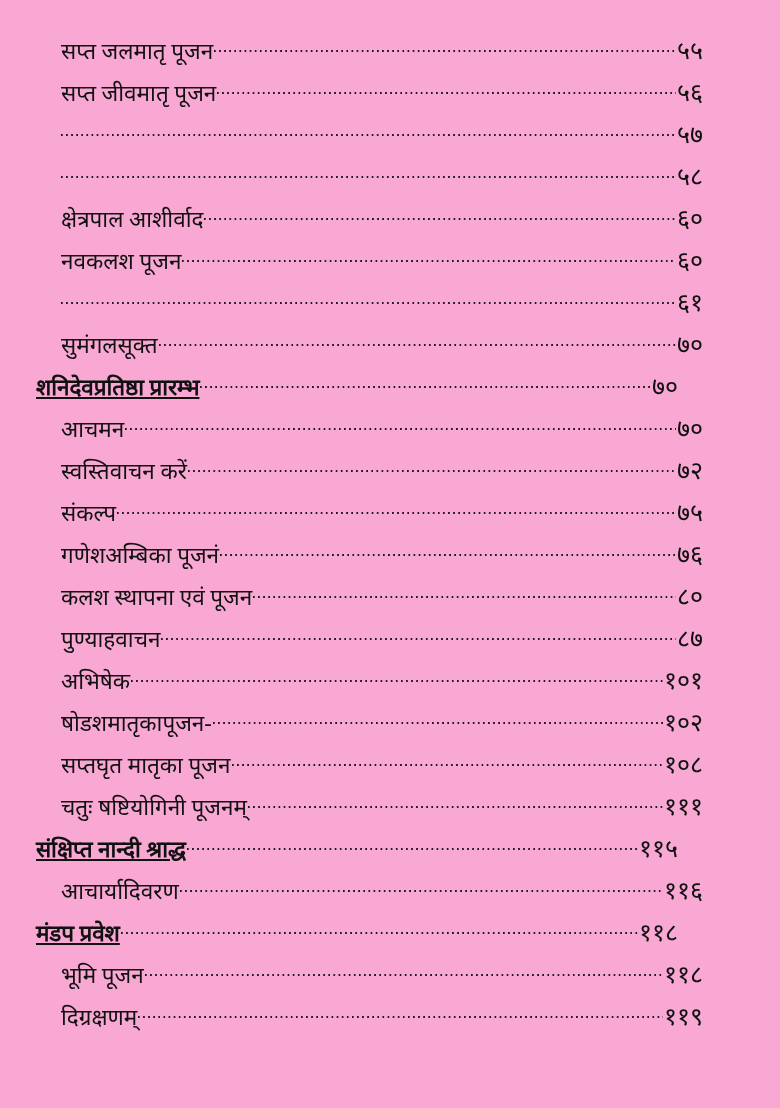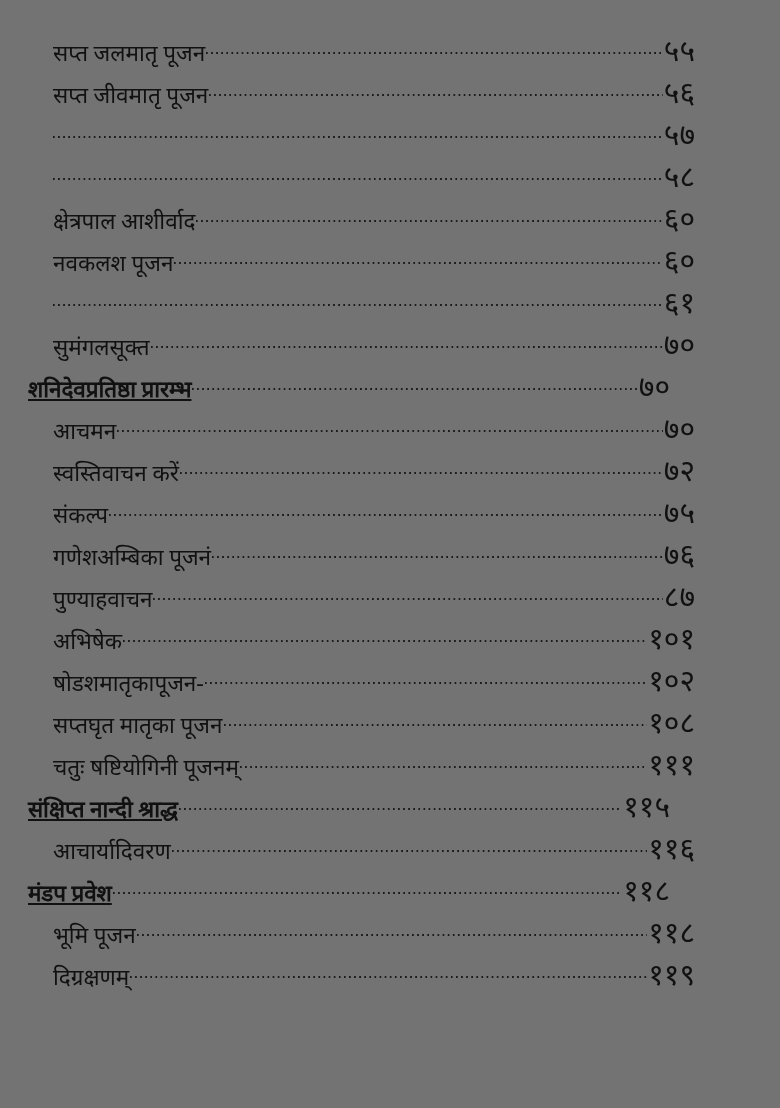--- a/index.html
+++ b/index.html
@@ -15,22 +15,22 @@
     font-family: "Liberation Serif", "DejaVu Serif", serif;
     color: #000000;
     -webkit-font-smoothing: antialiased;
   }
 
   .page {
     position: relative;
     width: 780px;
     height: 1108px;
     box-sizing: border-box;
-    padding: 30px 70px 0 28px;
-    background: #737373;
+    padding: 30px 70px 0 36px;
+    background: #f9a8d4;
   }
 
   .toc-list {
     list-style: none;
     margin: 0;
     padding: 0;
     width: 642px;
   }
 
   .toc-row {
@@ -77,21 +77,21 @@
     bottom: 0.30em;
     height: 2px;
     background-image: radial-gradient(circle at 1px 1px, #1a1a1a 0.95px, rgba(0,0,0,0) 1.1px);
     background-size: 5.1px 2px;
     background-repeat: repeat-x;
   }
 
   .toc-page {
     flex: 0 0 auto;
     text-align: right;
-    font-size: 30px;
+    font-size: 25px;
     color: #111111;
     padding-left: 1px;
   }
 
   .toc-row.level-1 > .toc-page {
     font-weight: 400;
   }
 </style>
 </head>
 <body>
@@ -154,20 +154,25 @@
         <span class="toc-title">संकल्प</span>
         <span class="toc-leader"></span>
         <span class="toc-page">७५</span>
       </li>
       <li class="toc-row level-2">
         <span class="toc-title">गणेशअम्बिका पूजनं</span>
         <span class="toc-leader"></span>
         <span class="toc-page">७६</span>
       </li>
       <li class="toc-row level-2">
+        <span class="toc-title">कलश स्थापना एवं पूजन</span>
+        <span class="toc-leader"></span>
+        <span class="toc-page">८०</span>
+      </li>
+      <li class="toc-row level-2">
         <span class="toc-title">पुण्याहवाचन</span>
         <span class="toc-leader"></span>
         <span class="toc-page">८७</span>
       </li>
       <li class="toc-row level-2">
         <span class="toc-title">अभिषेक</span>
         <span class="toc-leader"></span>
         <span class="toc-page">१०१</span>
       </li>
       <li class="toc-row level-2">

